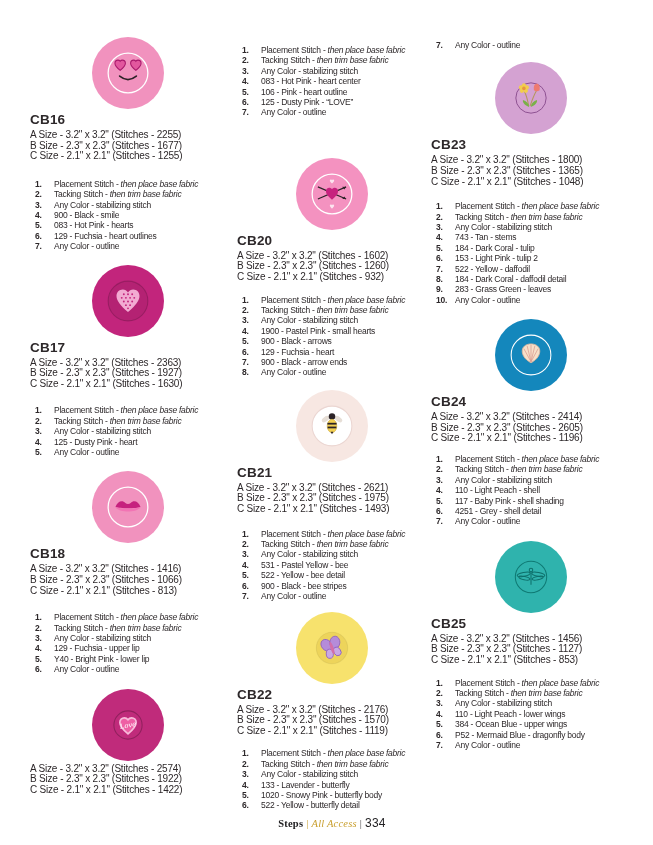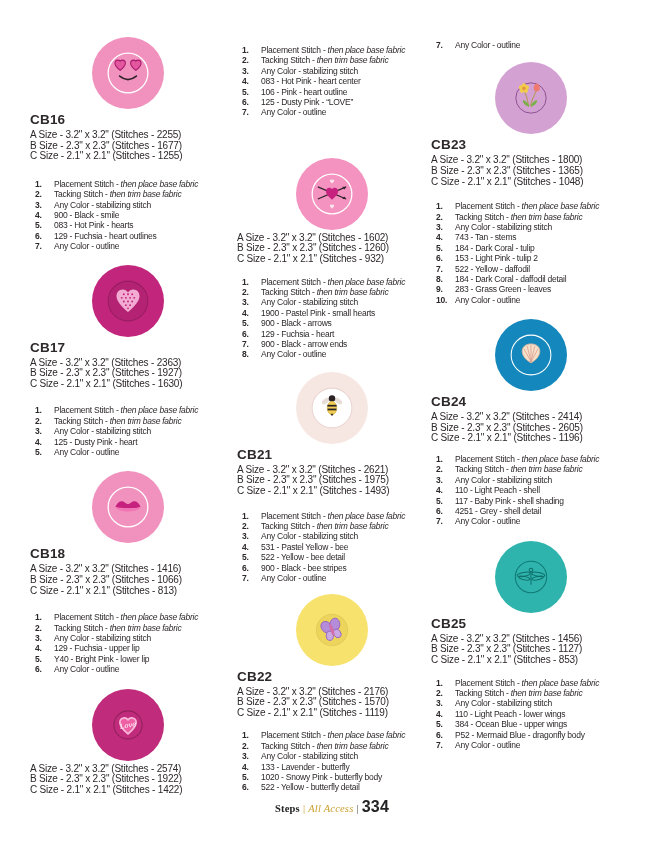--- a/index.html
+++ b/index.html
@@ -35,21 +35,21 @@
   .mt40 { margin-top:40px; } .mt45 { margin-top:45px; }
 
   .footer {
     margin-top:5px; text-align:center; font-family:"Liberation Serif", serif;
     font-size:10.5px; letter-spacing:.2px;
   }
   .f-steps { font-weight:700; color:#232224;text-align:center; }
   .f-sep-gold { color:#c99f2e; padding:0 3px; }
   .f-sep-dark { color:#4c4a4b; padding:0 3px; }
   .f-brand { font-style:italic; color:#c99f2e; }
-  .f-page { font-weight:700; color:#232224; font-family:"Liberation Sans", sans-serif; font-size:16px; }
+  .f-page { font-weight:400; color:#232224; font-family:"Liberation Sans", sans-serif; font-size:12px; }
 </style>
 </head>
 <body>
 
 <div class="col col-left">
 
   <section class="design">
     <div class="btn-img mt37" style="background-color: rgb(241, 146, 190);">
       <svg viewBox="0 0 44 44">
         <circle cx="22" cy="22" r="19" fill="none" stroke="#ffffff" stroke-width="1.2"></circle>
@@ -250,20 +250,21 @@
           <line x1="8.5" y1="15.2" x2="35.5" y2="26.8"></line>
           <line x1="8.5" y1="26.8" x2="35.5" y2="15.2"></line>
         </g>
         <path d="M35.5 26.8 L31.8 26.9 L33.8 24.4 Z" fill="#2b2226"></path>
         <path d="M35.5 15.2 L31.8 15.1 L33.8 17.6 Z" fill="#2b2226"></path>
         <path d="M22 27.5 C18.1 24.3 16.2 21.8 16.2 19.4 C16.2 17.5 17.6 16.1 19.4 16.1 C20.4 16.1 21.4 16.6 22 17.5 C22.6 16.6 23.6 16.1 24.6 16.1 C26.4 16.1 27.8 17.5 27.8 19.4 C27.8 21.8 25.9 24.3 22 27.5 Z" fill="#c6217e"></path>
         <path d="M22 12 C20 10.4 19.4 9.2 20.3 8.4 C20.9 7.9 21.6 8 22 8.6 C22.4 8 23.1 7.9 23.7 8.4 C24.6 9.2 24 10.4 22 12 Z" fill="#fce4ef"></path>
         <path d="M22 36 C20 34.4 19.4 33.2 20.3 32.4 C20.9 31.9 21.6 32 22 32.6 C22.4 32 23.1 31.9 23.7 32.4 C24.6 33.2 24 34.4 22 36 Z" fill="#fce4ef"></path>
       </svg>
     </div>
+    <h3 class="design-id">CB20</h3>
     <div class="sizes">
       <div class="size-line">A Size - 3.2" x 3.2" (Stitches - 1602)</div>
       <div class="size-line">B Size - 2.3" x 2.3" (Stitches - 1260)</div>
       <div class="size-line">C Size - 2.1" x 2.1" (Stitches - 932)</div>
     </div>
     <ol class="instr mt12">
         <li class="instr-row">
           <span class="instr-num">1.</span>
           <span class="instr-text">Placement Stitch - <em>then place base fabric</em></span>
         </li>

